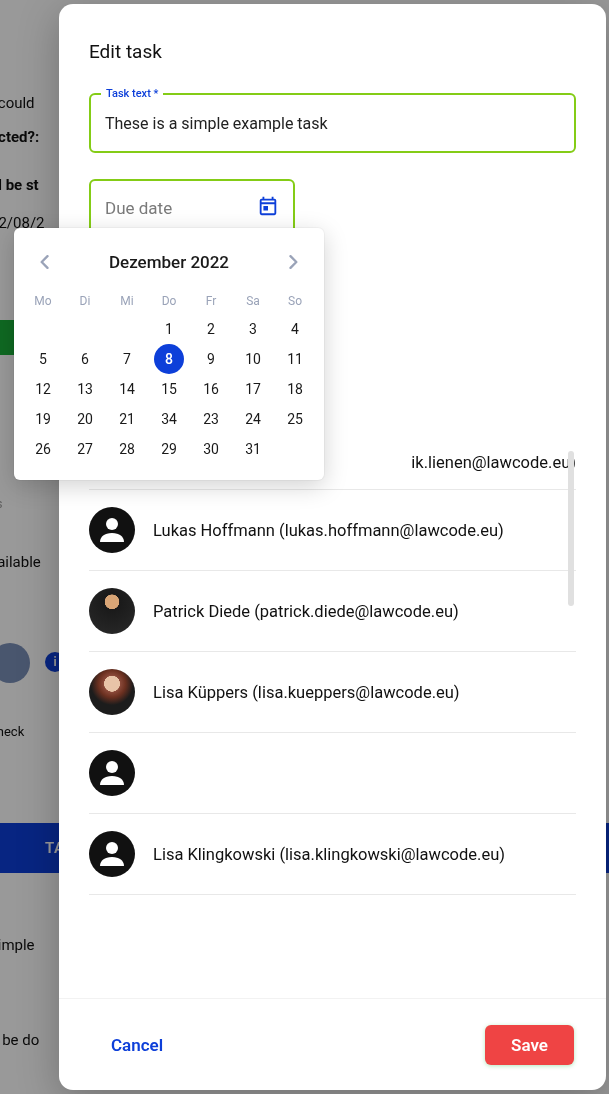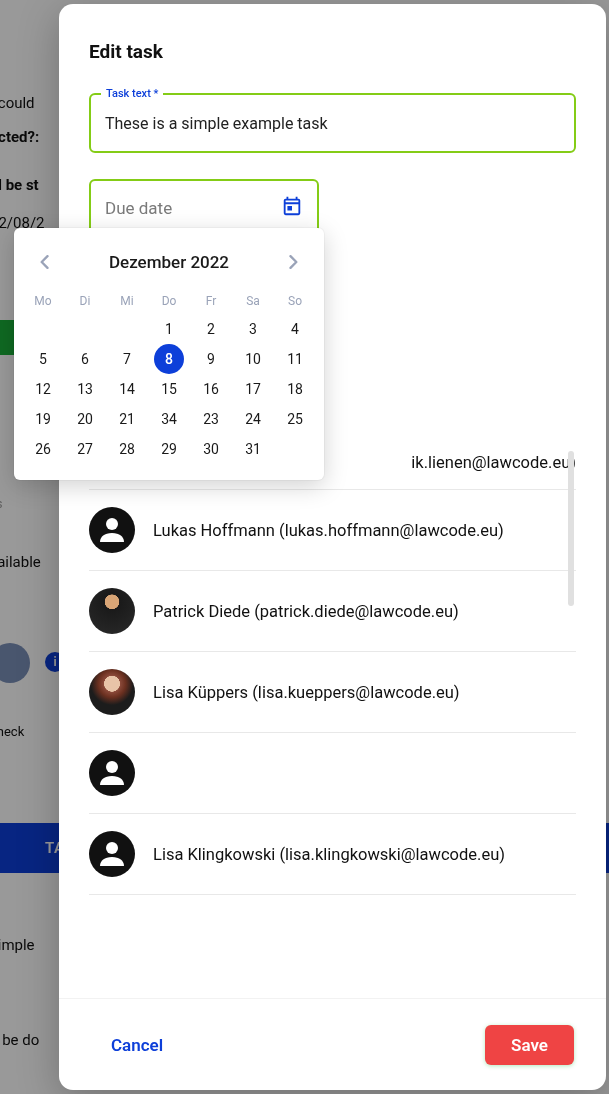--- a/index.html
+++ b/index.html
@@ -113,21 +113,21 @@
       display: flex;
       flex-direction: column;
     }
 
     .modal-header {
       padding: 36px 30px 0 30px;
     }
 
     .modal-title {
       font-size: 19px;
-      font-weight: 700;
+      font-weight: 400;
       color: #111;
     }
 
     .modal-body {
       padding: 30px 30px 0 30px;
       flex: 1;
       overflow: hidden;
       position: relative;
     }
 
@@ -155,21 +155,21 @@
       border: none;
       outline: none;
       width: 100%;
       height: 56px;
       font-size: 16px;
       color: #222;
       background: transparent;
     }
 
     .fieldset.due {
-      width: 230px;
+      width: 206px;
       display: flex;
       align-items: center;
       justify-content: space-between;
       height: 58px;
     }
 
     .fieldset.due .placeholder-text {
       color: #7a7a7a;
       font-size: 17px;
     }

